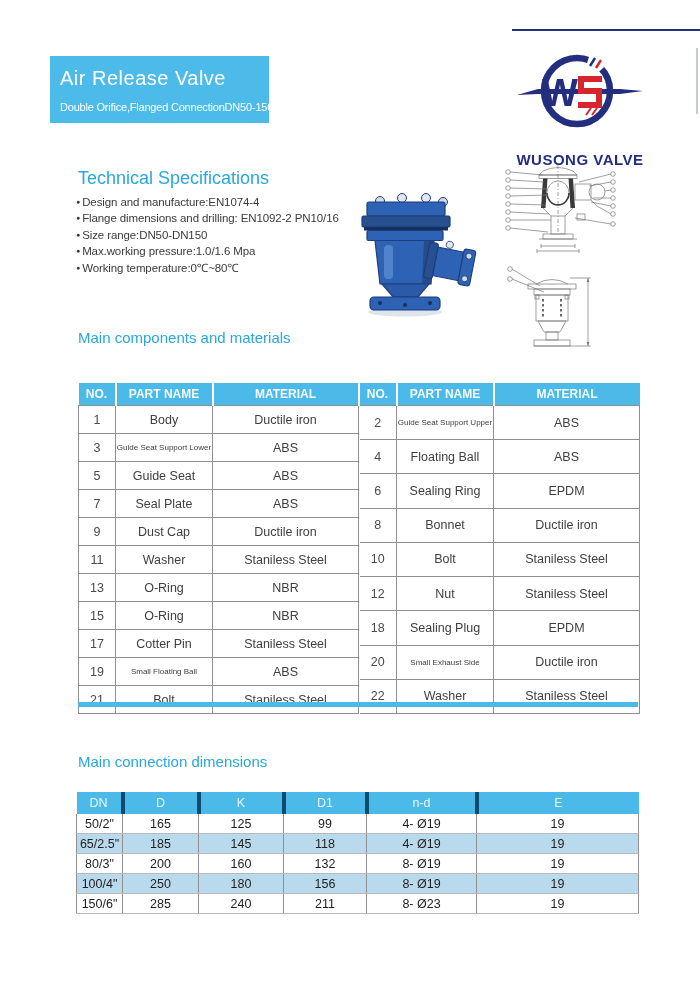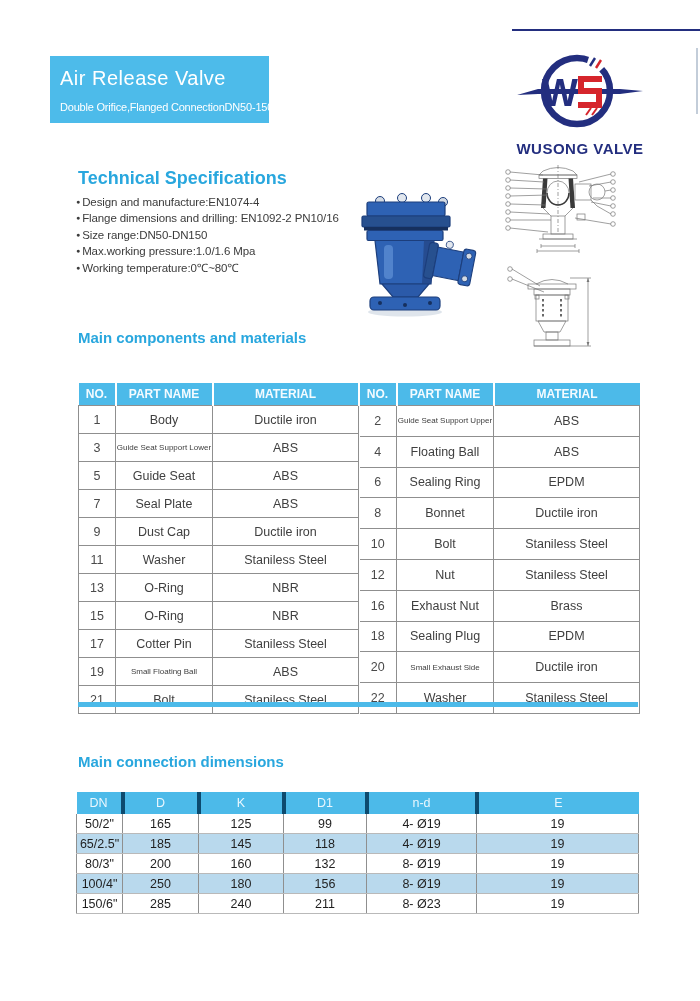--- a/index.html
+++ b/index.html
@@ -18,24 +18,24 @@
     background:#4DBBEA;color:#ffffff;box-sizing:border-box;padding:11px 8px 8px 10px;
   }
   .title-box .title{font-size:20px;letter-spacing:.5px;font-weight:400;}
   .title-box .subtitle-row{
     display:flex;justify-content:space-between;align-items:flex-end;
     margin-top:11px;font-size:11px;letter-spacing:-0.2px;white-space:nowrap;
   }
 
   
   .logo{position:absolute;left:498px;top:45px;width:164px;text-align:center;}
-  .logo .brand{margin-top:5px;font-size:15px;font-weight:bold;color:#232E7F;letter-spacing:.5px;white-space:nowrap;}
-
-  
-  .sec-h{position:absolute;margin:0;color:#29A7DE;font-weight:700;}
+  .logo .brand{margin-top:16px;font-size:15px;font-weight:bold;color:#232E7F;letter-spacing:.5px;white-space:nowrap;}
+
+  
+  .sec-h{position:absolute;margin:0;color:#29A7DE;font-weight:400;}
   .h-specs{left:78px;top:168px;font-size:18px;}
   .h-comp{left:78px;top:329px;font-size:15px;text-align:right;}
   .h-dims{left:78px;top:753px;font-size:15px;}
 
   
   .specs{position:absolute;left:76px;top:194px;margin:0;padding:0;list-style:none;
          font-size:11.5px;color:#3b3b3b;letter-spacing:-0.1px;}
   .specs li{line-height:16.4px;white-space:nowrap;}
   .specs li::before{content:"●";font-size:7px;vertical-align:2px;margin-right:2px;color:#3b3b3b;}
 
@@ -356,25 +356,20 @@
           </tr>
           <tr>
             <td>10</td>
             <td>Bolt</td>
             <td>Staniless Steel</td>
           </tr>
           <tr>
             <td>12</td>
             <td>Nut</td>
             <td>Staniless Steel</td>
-          </tr>
-          <tr>
-            <td>16</td>
-            <td>Exhaust Nut</td>
-            <td>Brass</td>
           </tr>
           <tr>
             <td>18</td>
             <td>Sealing Plug</td>
             <td>EPDM</td>
           </tr>
           <tr>
             <td>20</td>
             <td class="shrink">Small Exhaust Side</td>
             <td>Ductile iron</td>

